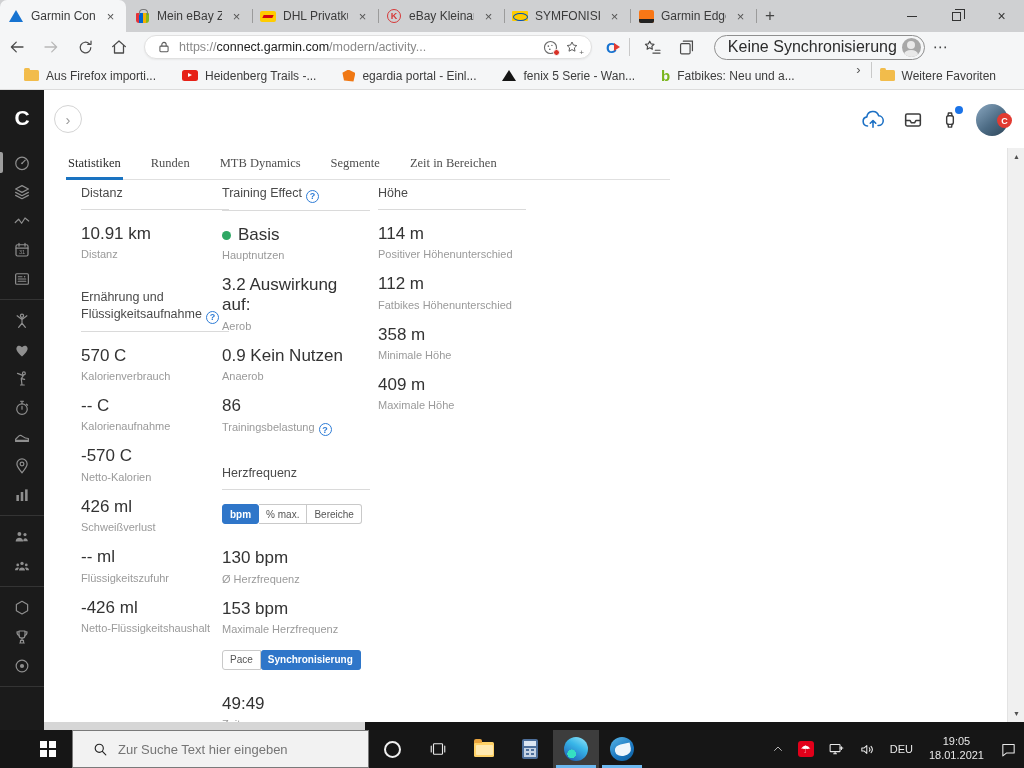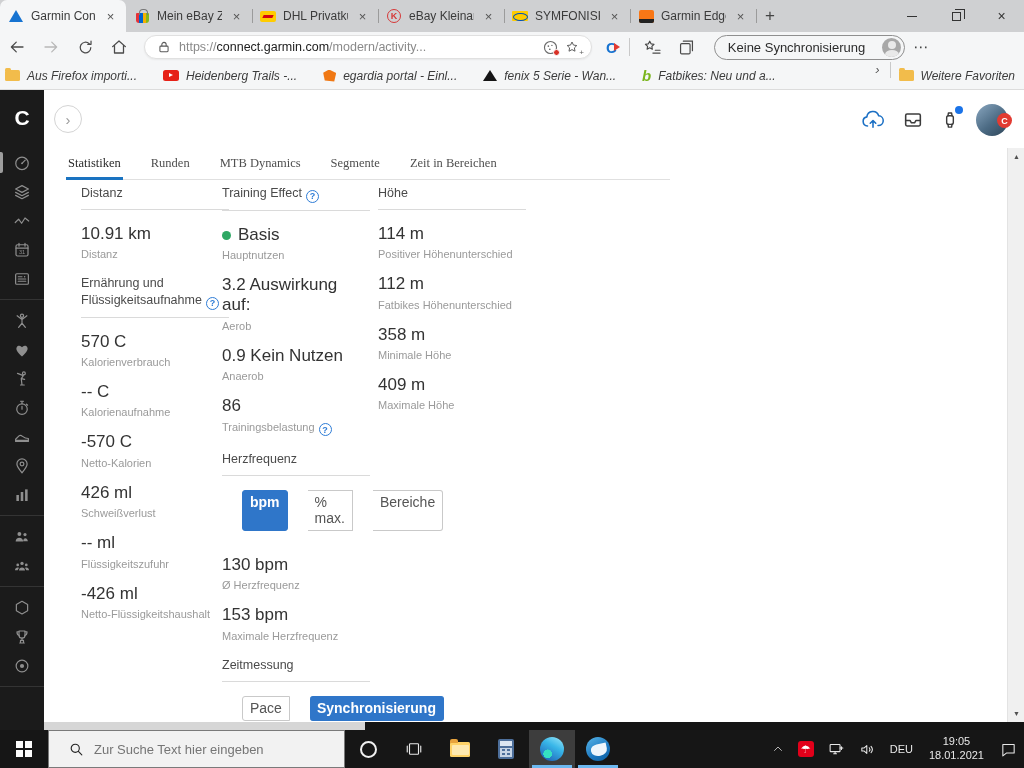--- a/index.html
+++ b/index.html
@@ -40,28 +40,28 @@
   #addressbar { width:448px; height:24px; margin-left:8px; background:#fff; border:1px solid #e0e0e0; border-radius:12px; display:flex; align-items:center; padding:0 8px 0 12px; box-shadow:0 1px 2px rgba(0,0,0,.06); }
   #urltext { flex:1; font-size:12.5px; white-space:nowrap; overflow:hidden; margin-left:8px; }
   #urltext .dim { color:#8a8a8a;margin-top:27px; }
   #urltext .host { color:#202020; }
   .addr-ic { flex:none; position:relative; width:22px; display:flex; justify-content:center; }
   .red-dot { position:absolute; right:1px; bottom:0; width:7px; height:7px; background:#d93025; border-radius:50%; border:1px solid #fff; }
   .star-plus { position:absolute; right:-1px; bottom:-2px; font-size:8px; color:#5f5f5f; }
   .ext-c { font-size:15px; font-weight:bold; color:#1673d1; position:relative; line-height:1; }
   .ext-c i { position:absolute; right:-3px; top:3px; width:0; height:0; border-top:4px solid transparent; border-bottom:4px solid transparent; border-left:6px solid #e23b32; }
   .tb-sep { width:1px; height:18px; background:#c9c9c9; margin:0 6px; }
-  #profile-pill { height:25px; border:1px solid #8f8f8f; border-radius:13px; display:flex; align-items:center; gap:17px; padding:0 3px 0 13px; font-size:13px; color:#2c2c2c; margin-left:10px; background:#f5f6f7; }
+  #profile-pill { height:25px; border:1px solid #8f8f8f; border-radius:13px; display:flex; align-items:center; gap:5px; padding:0 3px 0 13px; font-size:16px; color:#2c2c2c; margin-left:10px; background:#f5f6f7; }
   .pill-avatar { width:19px; height:19px; border-radius:50%; background:#a8a8a8; position:relative; overflow:hidden; }
   .pill-avatar::before { content:""; position:absolute; left:5.5px; top:3px; width:8px; height:8px; border-radius:50%; background:#e9e9e9; }
   .pill-avatar::after { content:""; position:absolute; left:2.5px; top:12px; width:14px; height:9px; border-radius:50% 50% 0 0; background:#e9e9e9; }
   #more-btn { font-size:15px; color:#444; letter-spacing:1px; margin:0 10px 0 8px; }
 
   
-  #bmbar { position:absolute; left:0; top:62px; width:1024px; height:28px; background:#f5f6f7; border-bottom:1px solid #dcdcdc; display:flex; font-size:12px; color:#3c3c3c; padding:0 5px;font-style:italic; }
+  #bmbar { position:absolute; left:0; top:62px; width:1024px; height:28px; background:#f5f6f7; border-bottom:1px solid #dcdcdc; display:flex; font-size:12px; color:#3c3c3c; padding:0 24px; }
   .bm { display:flex; align-items:center; gap:7px; margin-right:26px; white-space:nowrap; }
   .bm-folder { width:15px; height:11px; background:#f2bc4b; border-radius:1.5px; position:relative; }
   .bm-folder::before { content:""; position:absolute; left:0; top:-2.5px; width:6px; height:3px; background:#f2bc4b; border-radius:1.5px 1.5px 0 0; }
   .bm-yt { width:16px; height:11px; background:#e62117; border-radius:2.5px; position:relative; }
   .bm-yt::after { content:""; position:absolute; left:6px; top:3px; border-top:2.8px solid transparent; border-bottom:2.8px solid transparent; border-left:4.5px solid #fff; }
   .bm-egardia { width:13px; height:12px; background:#f07814; clip-path:polygon(45% 0,100% 30%,85% 100%,12% 92%,0 28%); }
   .bm-fenix { width:0; height:0; border-left:7px solid transparent; border-right:7px solid transparent; border-bottom:11px solid #151515; }
   .bm-b { color:#7ab51d; font-weight:bold; font-size:15px; line-height:1; }
   #bm-chevron { margin-left:auto; color:#555; font-size:13px; padding:0 8px; }
   .bm-sep { width:1px; height:16px; background:#c9c9c9; margin:0 8px 0 2px; }
@@ -91,36 +91,36 @@
   .g-tab { padding:8px 2px 0; height:32px;font-family:Liberation Serif, serif; }
   .g-tab.active { color:#2b2b2b; border-bottom:3px solid #1a73c1; }
 
   .g-col { position:absolute; top:95px; width:148px; }
   .sec-title { font-size:12.5px; color:#4a4a4a; padding-bottom:7px; border-bottom:1px solid #dadada; margin-bottom:14px; line-height:1.35; }
   .help { display:inline-flex; align-items:center; justify-content:center; width:13px; height:13px; border:1.4px solid #2e7cd6; border-radius:50%; color:#2e7cd6; font-size:9px; font-weight:bold; margin-left:4px; vertical-align:-2px; }
   .stat { margin-bottom:14px; }
   .stat-value { font-size:17px; color:#333; line-height:1.2; }
   .stat-label { font-size:11px; color:#9a9a9a; margin-top:4px; }
   .dot { display:inline-block; width:9px; height:9px; border-radius:50%; background:#2ea864; margin-right:7px; }
-  .gap-lg { margin-top:15px; }
+  .gap-lg { margin-top:29px; }
   .toggle { display:inline-flex; margin-bottom:24px; }
-  .tg { font-size:14px; padding:3.5px 7px; border:1px solid #c9c9c9; background:#fff; color:#555; border-left-width:0;margin-left:20px; }
+  .tg { font-size:10px; padding:3.5px 7px; border:1px solid #c9c9c9; background:#fff; color:#555; border-left-width:0; }
   .tg:first-child { border-left-width:1px; border-radius:3px 0 0 3px; }
   .tg:last-child { border-radius:0 3px 3px 0; }
   .tg.on { background:#2f76c9; border-color:#2f76c9; color:#fff; font-weight:bold; border-radius:3px; }
 
   #g-scrollbar { position:absolute; right:0; top:58px; bottom:8px; width:17px; background:#f0f0f0; border-left:1px solid #e3e3e3; }
   .sb-arrow { position:absolute; left:0; width:17px; height:17px; display:flex; align-items:center; justify-content:center; font-size:7px; color:#505050; }
   .sb-up { top:0; } .sb-down { bottom:0; }
 
   #g-strip-l { position:absolute; left:44px; bottom:0; width:321px; height:8px; background:#d6d6d6; }
   #g-strip-r { position:absolute; left:365px; bottom:0; right:0; height:8px; background:#141414; }
 
   
-  #taskbar { position:absolute; left:0; top:730px; width:1024px; height:38px; background:#161616; display:flex; align-items:stretch; color:#e8e8e8; }
+  #taskbar { position:absolute; left:0; top:730px; width:1024px; height:38px; background:#161616; display:flex; align-items:stretch; color:#e8e8e8;padding-left:24px; }
   .tk { display:flex; align-items:center; justify-content:center; }
   #tk-start { width:48px; }
   .winlogo { display:grid; grid-template-columns:7px 7px; grid-template-rows:7px 7px; gap:1.5px; }
   .winlogo i { background:#fdfdfd; }
   #tk-search { width:297px; background:#f2f2f2; border:1px solid #7a7a7a; display:flex; align-items:center; gap:10px; padding:0 10px; margin:0; }
   #tk-search input { border:none; outline:none; background:transparent; font-size:13px; color:#222; font-family:"Liberation Sans",sans-serif; width:230px; }
   .tk-ic { width:46px; position:relative; }
   .cortana-ring { width:17px; height:17px; border:2px solid #f0f0f0; border-radius:50%; }
   .tk-active { background:#3d3d3d; }
   .underline::after { content:""; position:absolute; left:3px; right:3px; bottom:0; height:3px; background:#6cb8f0; }
@@ -513,21 +513,20 @@
         <span class="tg">Bereiche</span>
       </div>
       <div class="stat">
         <div class="stat-value">130 bpm</div>
         <div class="stat-label">Ø Herzfrequenz</div>
       </div>
       <div class="stat">
         <div class="stat-value">153 bpm</div>
         <div class="stat-label">Maximale Herzfrequenz</div>
       </div>
-      <div class="sec-title gap-lg">Zeitmessung</div>
       <div class="toggle">
         <span class="tg">Pace</span>
         <span class="tg on">Synchronisierung</span>
       </div>
       <div class="stat">
         <div class="stat-value">49:49</div>
         <div class="stat-label">Zeit</div>
       </div>
       
       

